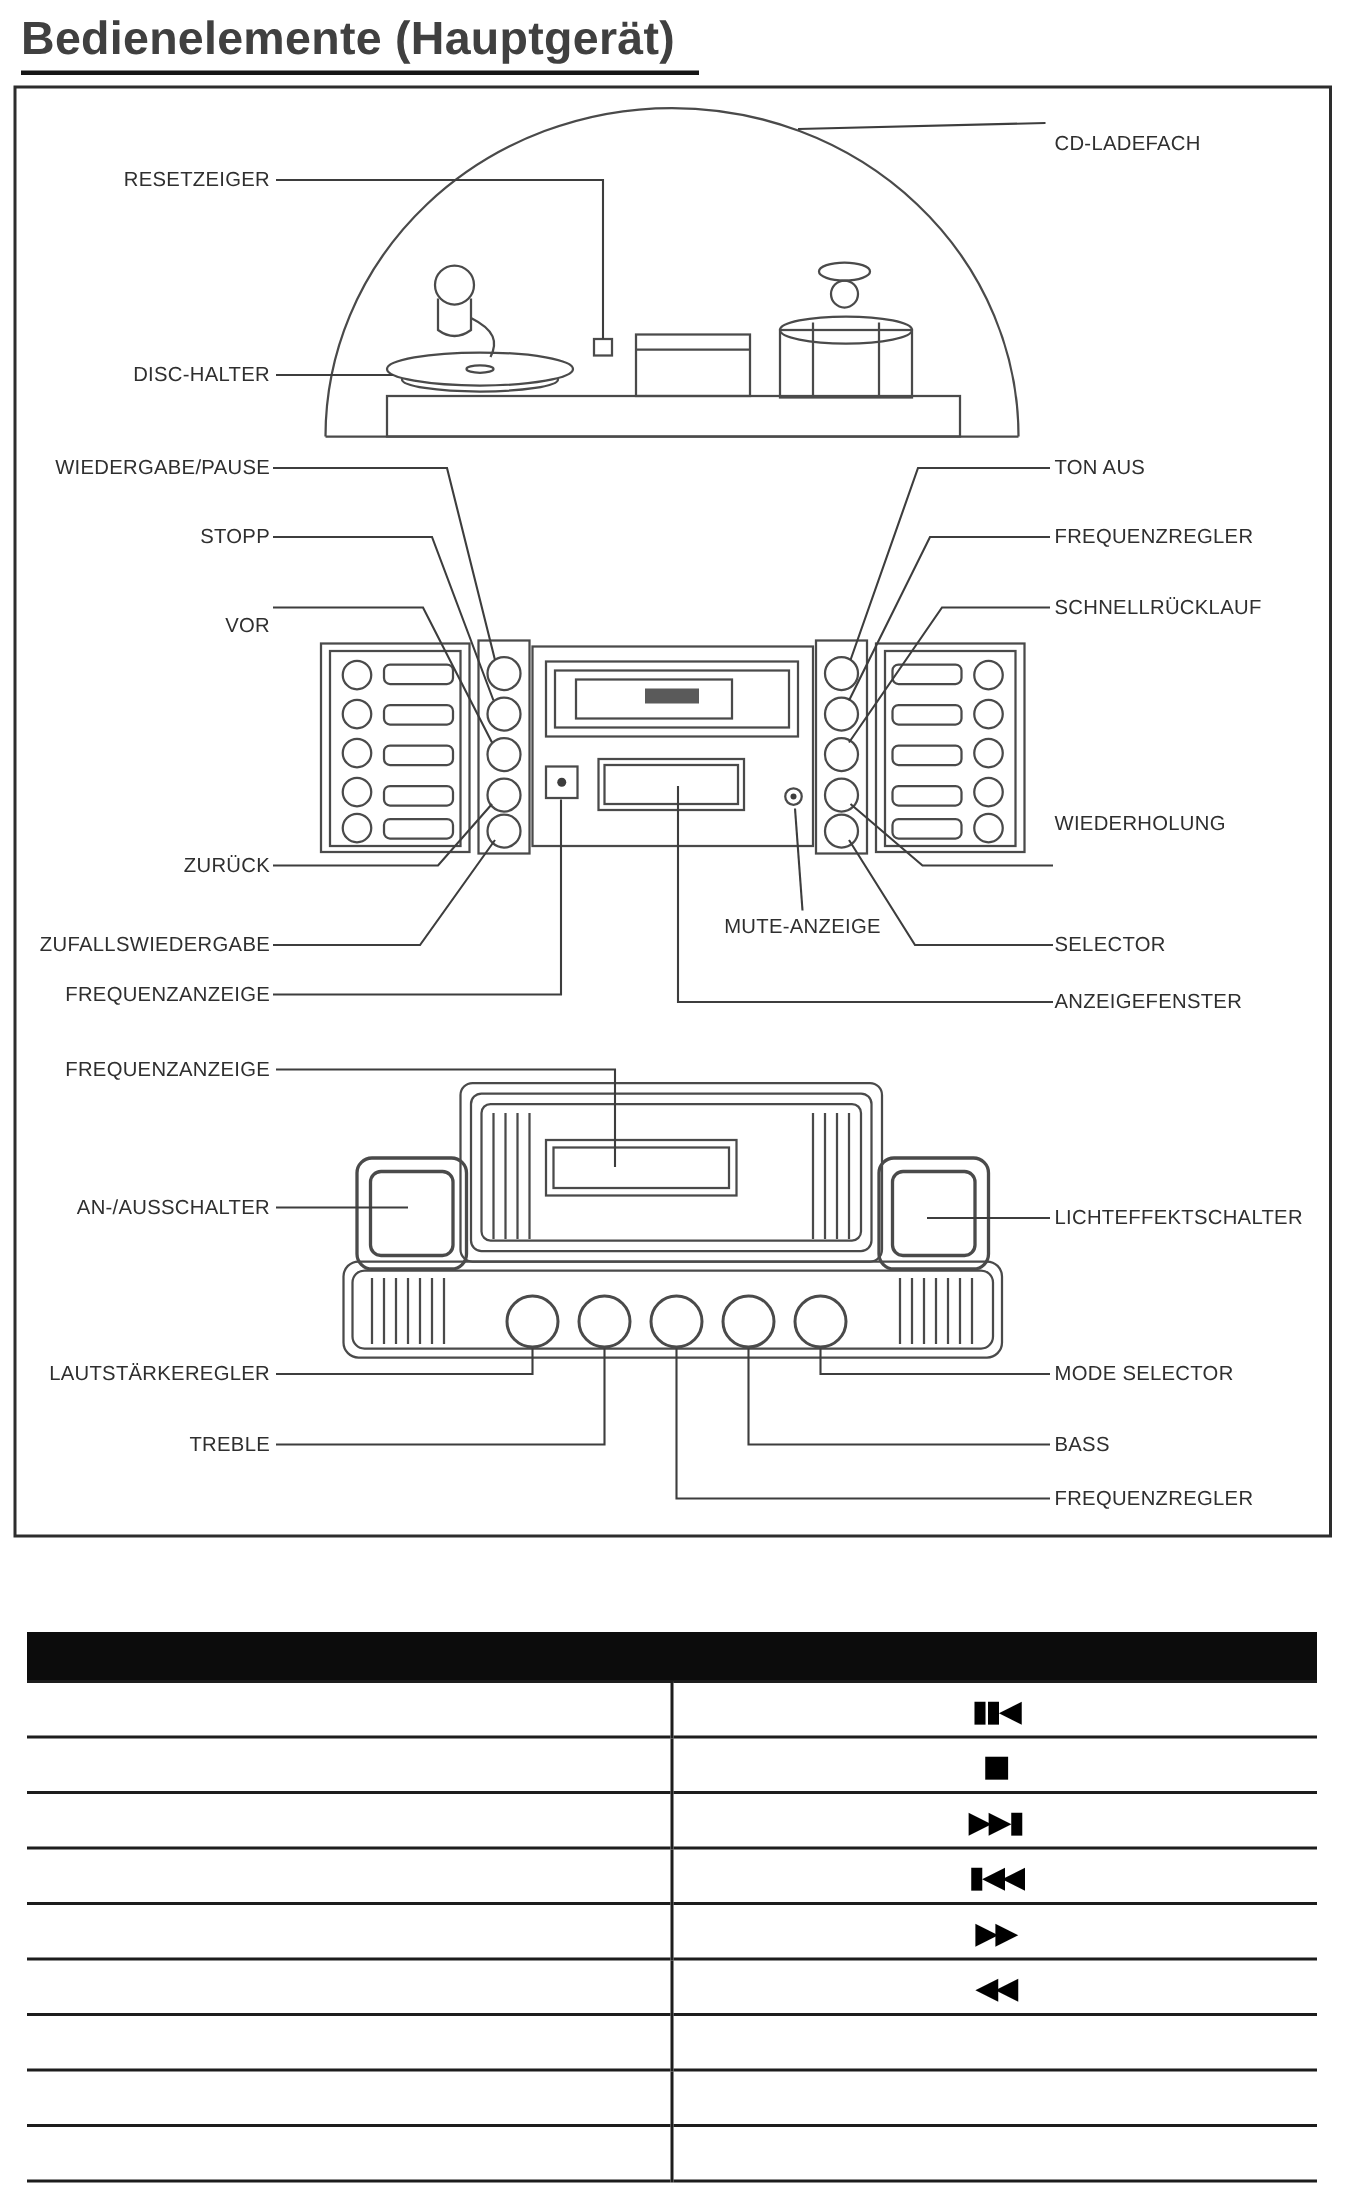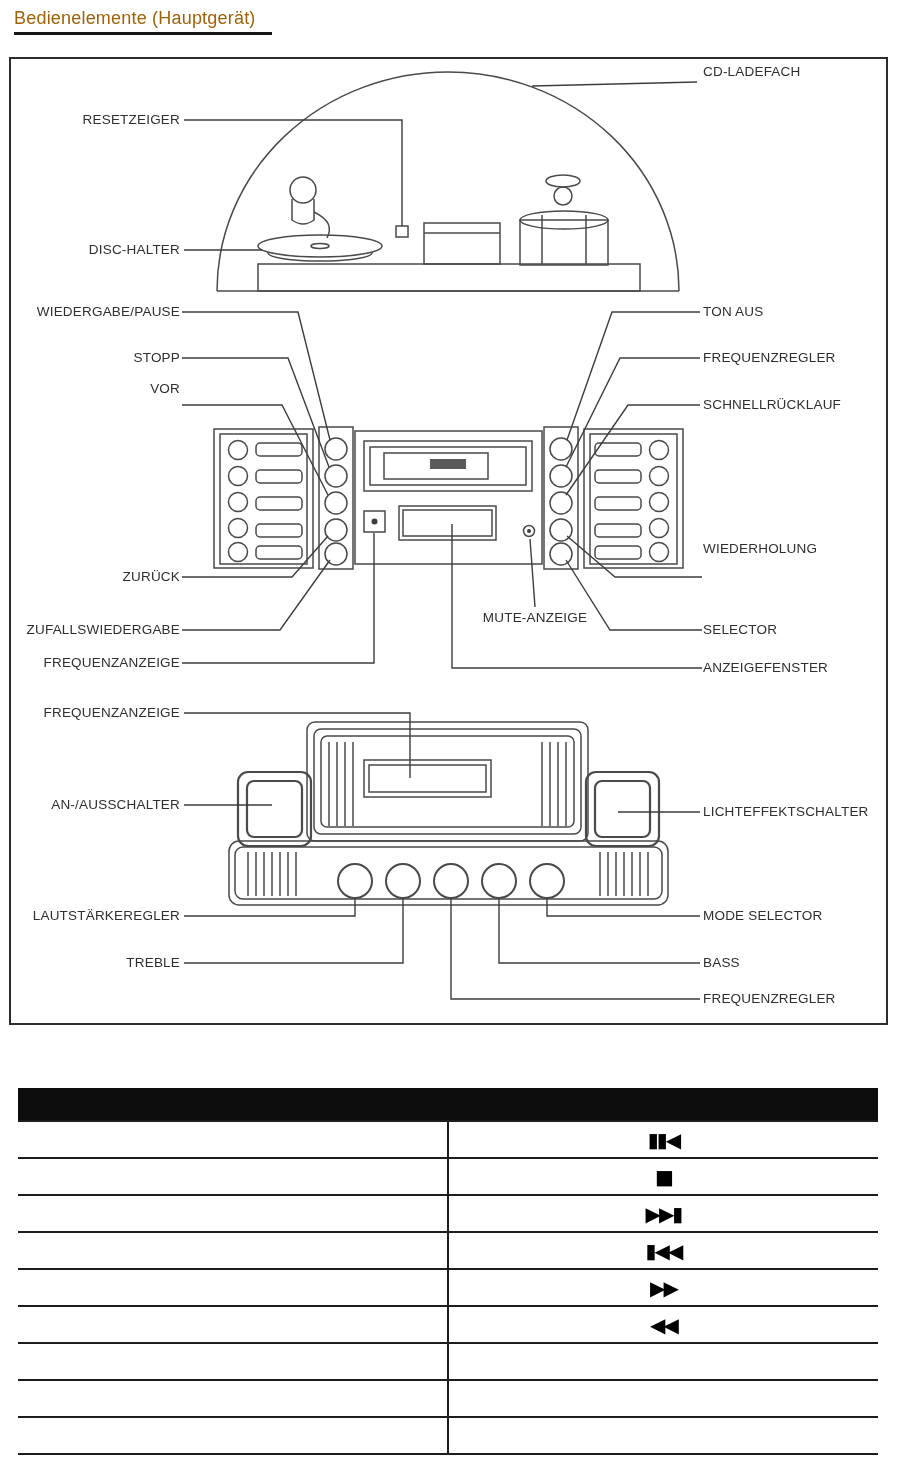--- a/index.html
+++ b/index.html
@@ -6,21 +6,21 @@
   html, body { margin: 0; padding: 0; }
   body {
     width: 897px; height: 1458px;
     position: relative;
     background: #ffffff;
     font-family: "Liberation Sans", sans-serif;
     color: #2e2e2e;
   }
   .title {
     position: absolute; left: 14px; top: 8px;
-    font-size: 18px; font-weight: normal; color: #a16207;
+    font-size: 31px; font-weight: bold; color: #404040;
     border-bottom: 3px solid #161616;
     padding: 0 16px 3px 0;
     letter-spacing: 0.2px;
     white-space: nowrap;
   }
   .diagram-box {
     position: absolute; left: 9px; top: 57px;
     width: 879px; height: 968px;
     border: 2px solid #2d2d2d;
     background: #fff;
@@ -249,29 +249,29 @@
       <polyline points="700,916 547,916 547,899"></polyline>
     </g>
   </g>
 </svg>
 
 <div>
   <div class="lbl leftside" style="top:112px">RESETZEIGER</div>
   <div class="lbl leftside" style="top:242px">DISC-HALTER</div>
   <div class="lbl leftside" style="top:304px">WIEDERGABE/PAUSE</div>
   <div class="lbl leftside" style="top:350px">STOPP</div>
-  <div class="lbl leftside" style="top:381px">VOR</div>
+  <div class="lbl leftside" style="top:409px">VOR</div>
   <div class="lbl leftside" style="top:569px">ZURÜCK</div>
   <div class="lbl leftside" style="top:622px">ZUFALLSWIEDERGABE</div>
   <div class="lbl leftside" style="top:655px">FREQUENZANZEIGE</div>
   <div class="lbl leftside" style="top:705px">FREQUENZANZEIGE</div>
   <div class="lbl leftside" style="top:797px">AN-/AUSSCHALTER</div>
   <div class="lbl leftside" style="top:908px">LAUTSTÄRKEREGLER</div>
   <div class="lbl leftside" style="top:955px">TREBLE</div>
-  <div class="lbl rightside" style="top:64px">CD-LADEFACH</div>
+  <div class="lbl rightside" style="top:88px">CD-LADEFACH</div>
   <div class="lbl rightside" style="top:304px">TON AUS</div>
   <div class="lbl rightside" style="top:350px">FREQUENZREGLER</div>
   <div class="lbl rightside" style="top:397px">SCHNELLRÜCKLAUF</div>
   <div class="lbl rightside" style="top:541px">WIEDERHOLUNG</div>
   <div class="lbl rightside" style="top:622px">SELECTOR</div>
   <div class="lbl rightside" style="top:660px">ANZEIGEFENSTER</div>
   <div class="lbl rightside" style="top:804px">LICHTEFFEKTSCHALTER</div>
   <div class="lbl rightside" style="top:908px">MODE SELECTOR</div>
   <div class="lbl rightside" style="top:955px">BASS</div>
   <div class="lbl rightside" style="top:991px">FREQUENZREGLER</div>

